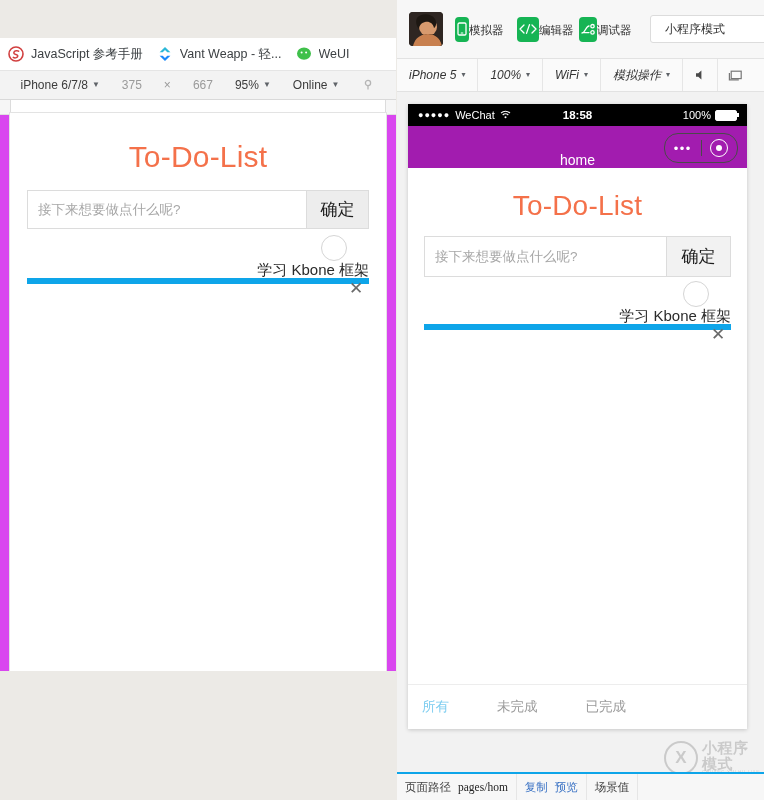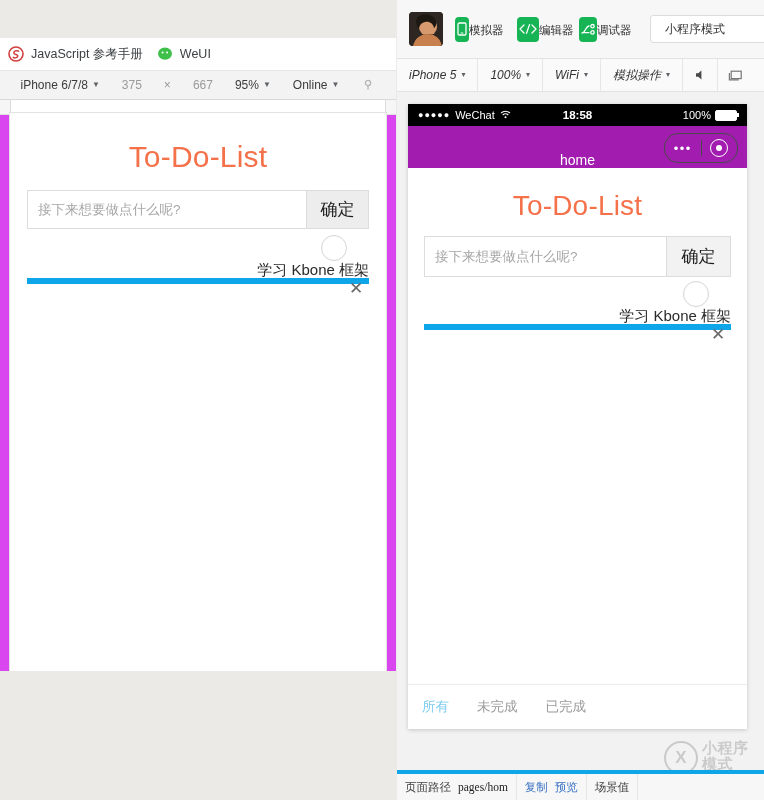--- a/index.html
+++ b/index.html
@@ -39,21 +39,21 @@
   .input-row{display:flex;margin:0 17px;height:39px;border:1px solid #dcdcdc;box-sizing:border-box;background:#fff;}
   .todo-input{flex:1;border:0;outline:none;font-size:13.5px;color:#333;padding:0 10px;background:transparent;}
   .todo-input::placeholder{color:#a7a7a7;}
   .confirm-btn{width:62px;background:#ededed;border:0;border-left:1px solid #dcdcdc;
                font-size:17px;color:#1d1d1d;cursor:pointer;font-family:inherit;}
   .todo-list{margin:6px 17px 0;}
   .todo-item{display:flex;align-items:flex-end;height:43px;border-bottom:6px solid #0ea5e9;flex-direction:column;}
   .todo-check{width:24px;height:24px;border-radius:50%;border:1px solid #d5d5d5;margin:0 22px 0 8px;flex:none;background:#fff;}
   .todo-text{flex:1;font-size:15px;color:#2b2b2b;}
   .todo-del{width:26px;text-align:center;color:#6a6a6a;font-size:17px;cursor:pointer;line-height:1;}
-  .tabbar{height:44px;border-top:1px solid #ededed;display:flex;align-items:center;padding-left:14px;gap:28px;background:#fff;}
+  .tabbar{height:44px;border-top:1px solid #ededed;display:flex;align-items:center;padding-left:14px;gap:48px;background:#fff;}
   .tabbar .tb{font-size:13.5px;color:#9b9b9b;cursor:pointer;}
   .tabbar .tb.active{color:#7ecdf0;}
 
   
   .devtools{position:absolute;left:397px;top:0;width:367px;height:800px;background:#f2f2f2;overflow:hidden;}
   .dt-top{height:58px;background:#f7f7f7;border-bottom:1px solid #e2e2e2;display:flex;align-items:center;padding:0 8px;}
   .avatar{width:34px;height:34px;border-radius:4px;flex:none;margin:0 12px 0 4px;overflow:hidden;position:relative;background:#3a3028;}
   .tool-btn{width:46px;margin-right:16px;display:flex;flex-direction:row;align-items:center;cursor:pointer;}
   .tool-btn .sq{width:44px;height:25px;border-radius:4px;display:flex;align-items:center;justify-content:center;}
   .tool-btn .tl{font-size:11.5px;color:#2d2d2d;margin-top:3px;white-space:nowrap;}
@@ -80,21 +80,21 @@
   .capsule .vline{width:1px;height:16px;background:#4a4a4a;}
   .capsule .target{flex:1;display:flex;align-items:center;justify-content:center;}
   .ring{width:16px;height:16px;border:1.8px solid #fff;border-radius:50%;display:flex;align-items:center;justify-content:center;}
   .ring i{width:6px;height:6px;background:#fff;border-radius:50%;display:block;}
   .sim-page{height:561px;display:flex;flex-direction:column;background:#fff;}
   .sim-page .app-title{font-size:28px;margin:22px 0 14px;}
   .sim-page .input-row{margin:0 16px;height:41px;}
   .sim-page .confirm-btn{width:64px;background:#f2f2f2;}
   .sim-page .todo-list{margin:4px 16px 0;}
 
-  .dt-bottom{position:absolute;left:0;bottom:0;width:367px;height:26px;background:#f7f7f7;border-top:4px solid #0ea5e9;
+  .dt-bottom{position:absolute;left:0;bottom:0;width:367px;height:26px;background:#f7f7f7;border-top:2px solid #0ea5e9;
              display:flex;align-items:center;font-size:11.5px;color:#444;overflow:hidden;}
   .dt-bottom .bseg{padding:0 8px;height:100%;display:flex;align-items:center;gap:7px;border-right:1px solid #e6e6e6;white-space:nowrap;}
   .dt-bottom .blink{color:#3a72c4;cursor:pointer;}
   .dt-bottom .bval{color:#222;font-family:Liberation Serif, serif;}
 
   .watermark{position:absolute;right:2px;bottom:22px;width:98px;height:40px;display:flex;align-items:center;opacity:.45;}
   .wm-logo{width:30px;height:30px;border:2.5px solid #9b9b9b;border-radius:50%;display:flex;align-items:center;justify-content:center;
            font-size:17px;color:#9b9b9b;font-weight:bold;flex:none;}
   .wm-txt{margin-left:4px;line-height:1.05;}
   .wm-cn{font-size:15px;color:#9b9b9b;font-weight:bold;letter-spacing:.5px;}
@@ -109,20 +109,29 @@
 
     <div class="tabstrip">
       <div class="tab">
         <span class="fav fav-runoob">
           <svg width="16" height="16" viewBox="0 0 16 16">
               <circle cx="8" cy="8" r="7" fill="none" stroke="#d13f3f" stroke-width="1.6"></circle>
               <path d="M10.6 5.2C9.4 4.3 6.8 4.6 6 6.1c-.7 1.3.6 2.1 1.9 2.4 1.3.3 2.3 1 1.7 2.2-.7 1.4-3.2 1.5-4.3.7" fill="none" stroke="#d13f3f" stroke-width="1.5" stroke-linecap="round"></path>
             </svg>
         </span>
         <span class="tlabel">JavaScript 参考手册</span>
+      </div>
+      <div class="tab">
+        <span class="fav fav-vant">
+          <svg width="16" height="16" viewBox="0 0 16 16">
+              <path d="M8 1 2.6 6.2h3.1L8 3.9l2.3 2.3h3.1z" fill="#2bb8d8"></path>
+              <path d="M8 15l5.4-5.2h-3.1L8 12.1 5.7 9.8H2.6z" fill="#1989fa"></path>
+            </svg>
+        </span>
+        <span class="tlabel">Vant Weapp - 轻...</span>
       </div>
       <div class="tab">
         <span class="fav fav-weui">
           <svg width="16" height="16" viewBox="0 0 16 16">
               <ellipse cx="8" cy="7.6" rx="7" ry="6.2" fill="#3fc04a"></ellipse>
               <circle cx="5.6" cy="6.4" r="1" fill="#fff"></circle>
               <circle cx="10.1" cy="6.4" r="1" fill="#fff"></circle>
             </svg>
         </span>
         <span class="tlabel">WeUI</span>

